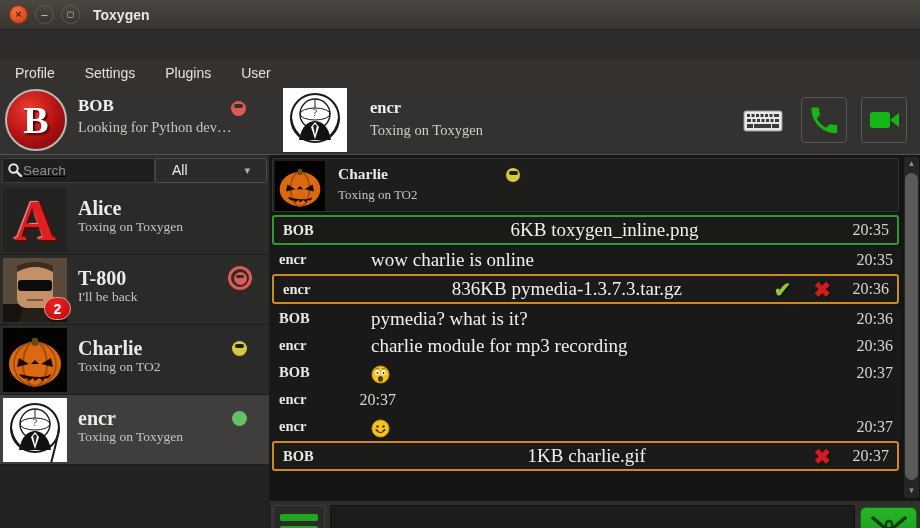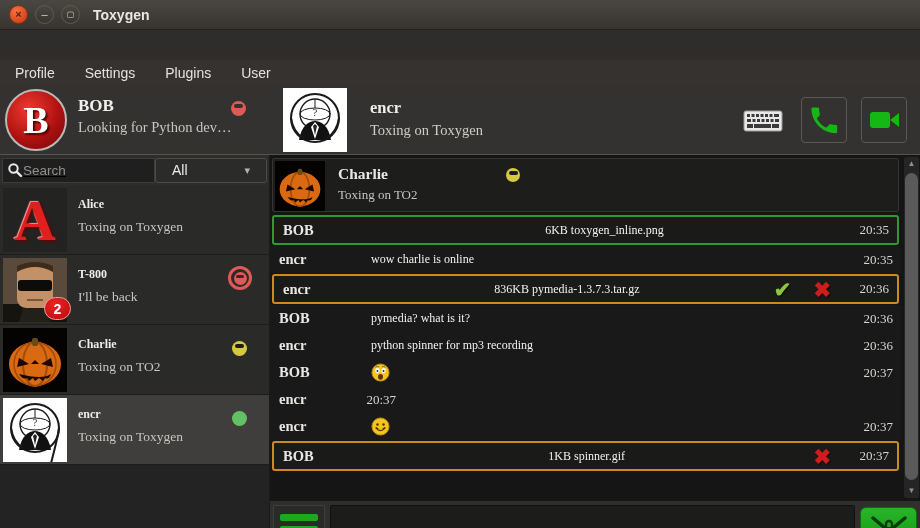--- a/index.html
+++ b/index.html
@@ -65,21 +65,21 @@
   .filter-dd { flex:1; height:25px; background:#2b2b2a; border:1px solid #4b4b48;
     border-radius:3px; display:flex; align-items:center; padding:0 16px; cursor:pointer; }
   .filter-label { flex:1; font-size:14px; color:#eceae7; }
   .filter-caret { color:#b5b3af; font-size:11px; }
 
   .contacts { display:flex; flex-direction:column; }
   .contact { position:relative; height:70px; background:#2a2a29; border-bottom:1px solid #1d1d1c; cursor:pointer; }
   .contact.selected { background:#403e3c; }
   .c-avatar { position:absolute; left:3px; top:3px; width:64px; height:64px; }
   .c-name { position:absolute; left:78px; top:12px; font-family:"Liberation Serif",serif;
-    font-weight:bold; font-size:12px; color:#edebe8; }
+    font-weight:bold; font-size:20px; color:#edebe8; }
   .c-status { position:absolute; left:78px; top:34px; font-family:"Liberation Serif",serif;
     font-size:13.5px; color:#c7c5c1; }
   .c-dot { position:absolute; right:22px; top:16px; }
   .busy-ring { position:absolute; right:17px; top:11px; width:24px; height:24px; border:3px solid #e05a55;
     border-radius:50%; display:flex; align-items:center; justify-content:center; }
   .busy-ring .core { width:13px; height:13px; border-radius:50%; background:#dd5a55; }
   .busy-ring .core .slot { display:block; width:8px; height:3px; border-radius:2px; background:#2a2a29; margin:3px auto 0; }
   .unread-badge { position:absolute; left:44px; top:42px; min-width:27px; height:23px; border-radius:12px;
     background:radial-gradient(circle at 40% 30%, #ee2222, #b80d0d); color:#fff; font-weight:bold; font-size:14px;
     display:flex; align-items:center; justify-content:center; border:1px solid #ef9f9f; }
@@ -99,28 +99,28 @@
   .pc-status { position:absolute; left:65px; top:28px; font-family:"Liberation Serif",serif;
     font-size:13px; color:#c6c4c0; }
   .pc-dot { position:absolute; left:233px; top:9px; width:14px; height:14px; }
 
   .msg-row { display:flex; align-items:center; height:27px; background:#191919; }
   .msg-row.file { margin:1px 2px; border-radius:3px; height:30px; background:#1a1a19; }
   .msg-row.file.done { border:2px solid #2f9b2f; }
   .msg-row.file.pending { border:2px solid #cf8a1f; }
   .m-name { width:86px; padding-left:9px; flex-shrink:0; font-family:"Liberation Serif",serif;
     font-weight:bold; font-size:14.5px; color:#e9e7e4; }
-  .m-text { flex:1; padding-left:15px; font-family:"Liberation Serif",serif; font-size:12px; color:#f3f1ef; }
+  .m-text { flex:1; padding-left:15px; font-family:"Liberation Serif",serif; font-size:19px; color:#f3f1ef; }
   .m-text.center { text-align:center; padding-left:0; }
   .m-actions { display:flex; gap:22px; margin-right:18px; }
   .ft-btn { font-size:21px; line-height:1; font-weight:bold; cursor:pointer;
     text-shadow:1px 1px 1px rgba(0,0,0,.6); }
   .ft-btn.ok { color:#8cc63e; } .ft-btn.no { color:#cf1d1d; }
   .m-time { width:48px; flex-shrink:0; text-align:right; padding-right:8px;
-    font-family:"Liberation Serif",serif; font-size:13px; color:#d8d6d2; }
+    font-family:"Liberation Serif",serif; font-size:16px; color:#d8d6d2; }
   .smiley { width:19px; height:19px; display:inline-block; vertical-align:middle; }
 
   
   .vscroll { position:absolute; right:1px; top:2px; bottom:2px; width:15px; background:#252525; border-radius:2px; }
   .vs-arrow { position:absolute; left:0; width:15px; height:14px; color:#8f8f8f; font-size:8px;
     text-align:center; line-height:14px; cursor:pointer; }
   .vs-arrow.up { top:0; } .vs-arrow.down { bottom:0; }
   .vs-thumb { position:absolute; left:1px; right:1px; top:16px; bottom:18px; background:#5a5a5a; border-radius:7px; cursor:grab; }
 
   
@@ -367,21 +367,21 @@
         </div>
 
         <div class="msg-row">
           <div class="m-name">BOB</div>
           <div class="m-text">pymedia? what is it?</div>
           <div class="m-time">20:36</div>
         </div>
 
         <div class="msg-row">
           <div class="m-name">encr</div>
-          <div class="m-text">python spinner for mp3 recording</div>
+          <div class="m-text">charlie module for mp3 recording</div>
           <div class="m-time">20:36</div>
         </div>
 
         <div class="msg-row">
           <div class="m-name">BOB</div>
           <div class="m-text">
             <svg class="smiley" viewBox="0 0 20 20">
               <circle cx="10" cy="10" r="9" fill="#f6c51c" stroke="#c08f14"></circle>
               <ellipse cx="6.8" cy="8" rx="2.3" ry="2.8" fill="#fff"></ellipse>
                 <ellipse cx="13.2" cy="8" rx="2.3" ry="2.8" fill="#fff"></ellipse>
@@ -408,21 +408,21 @@
                 <circle cx="13.2" cy="7.8" r="1.3" fill="#4a3205"></circle>
               <path d="M5.5 11.5 q4.5 5 9 0" stroke="#5b3305" stroke-width="1.8" fill="none" stroke-linecap="round"></path>
               <path d="M7 12.4 q3 2.6 6 0 q-3 1.4 -6 0" fill="#fff"></path>
             </svg>
           </div>
           <div class="m-time">20:37</div>
         </div>
 
         <div class="msg-row file pending">
           <div class="m-name">BOB</div>
-          <div class="m-text center">1KB spinner.gif</div>
+          <div class="m-text center">1KB charlie.gif</div>
           <div class="m-actions">
             <span class="ft-btn no">✖</span>
           </div>
           <div class="m-time">20:37</div>
         </div>
 
         <div class="vscroll">
           <div class="vs-arrow up">▲</div>
           <div class="vs-thumb"></div>
           <div class="vs-arrow down">▼</div>

